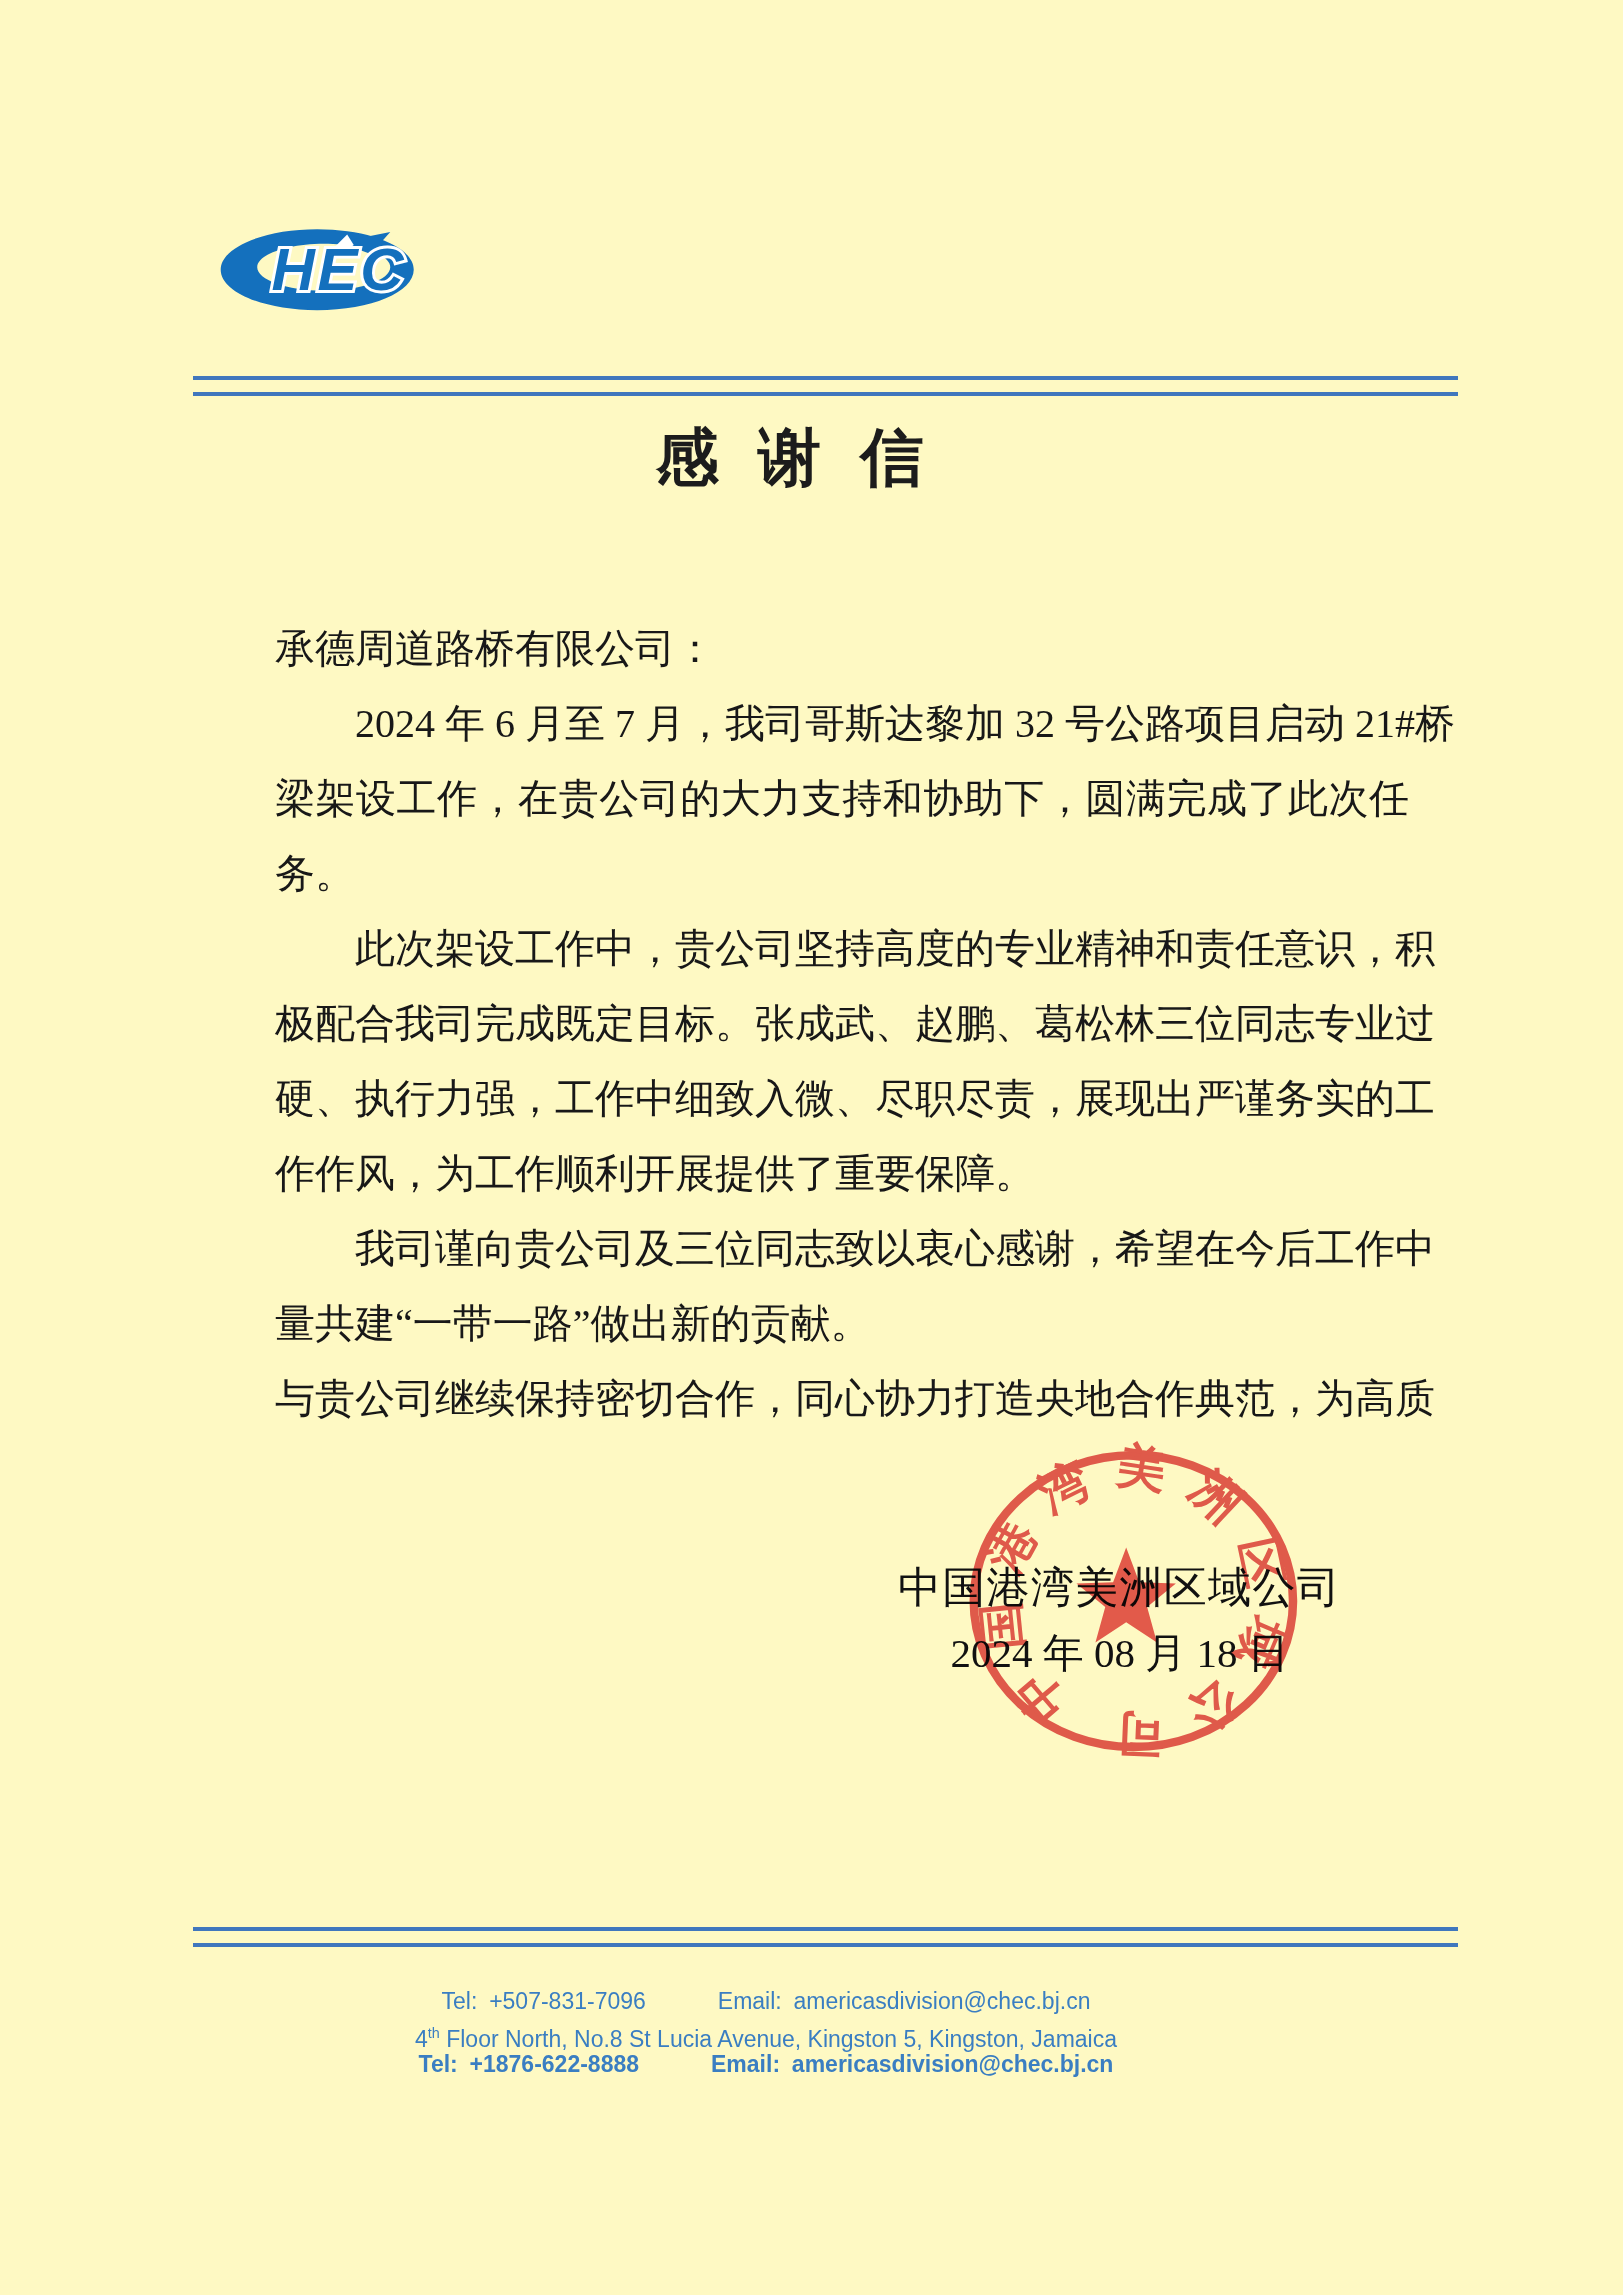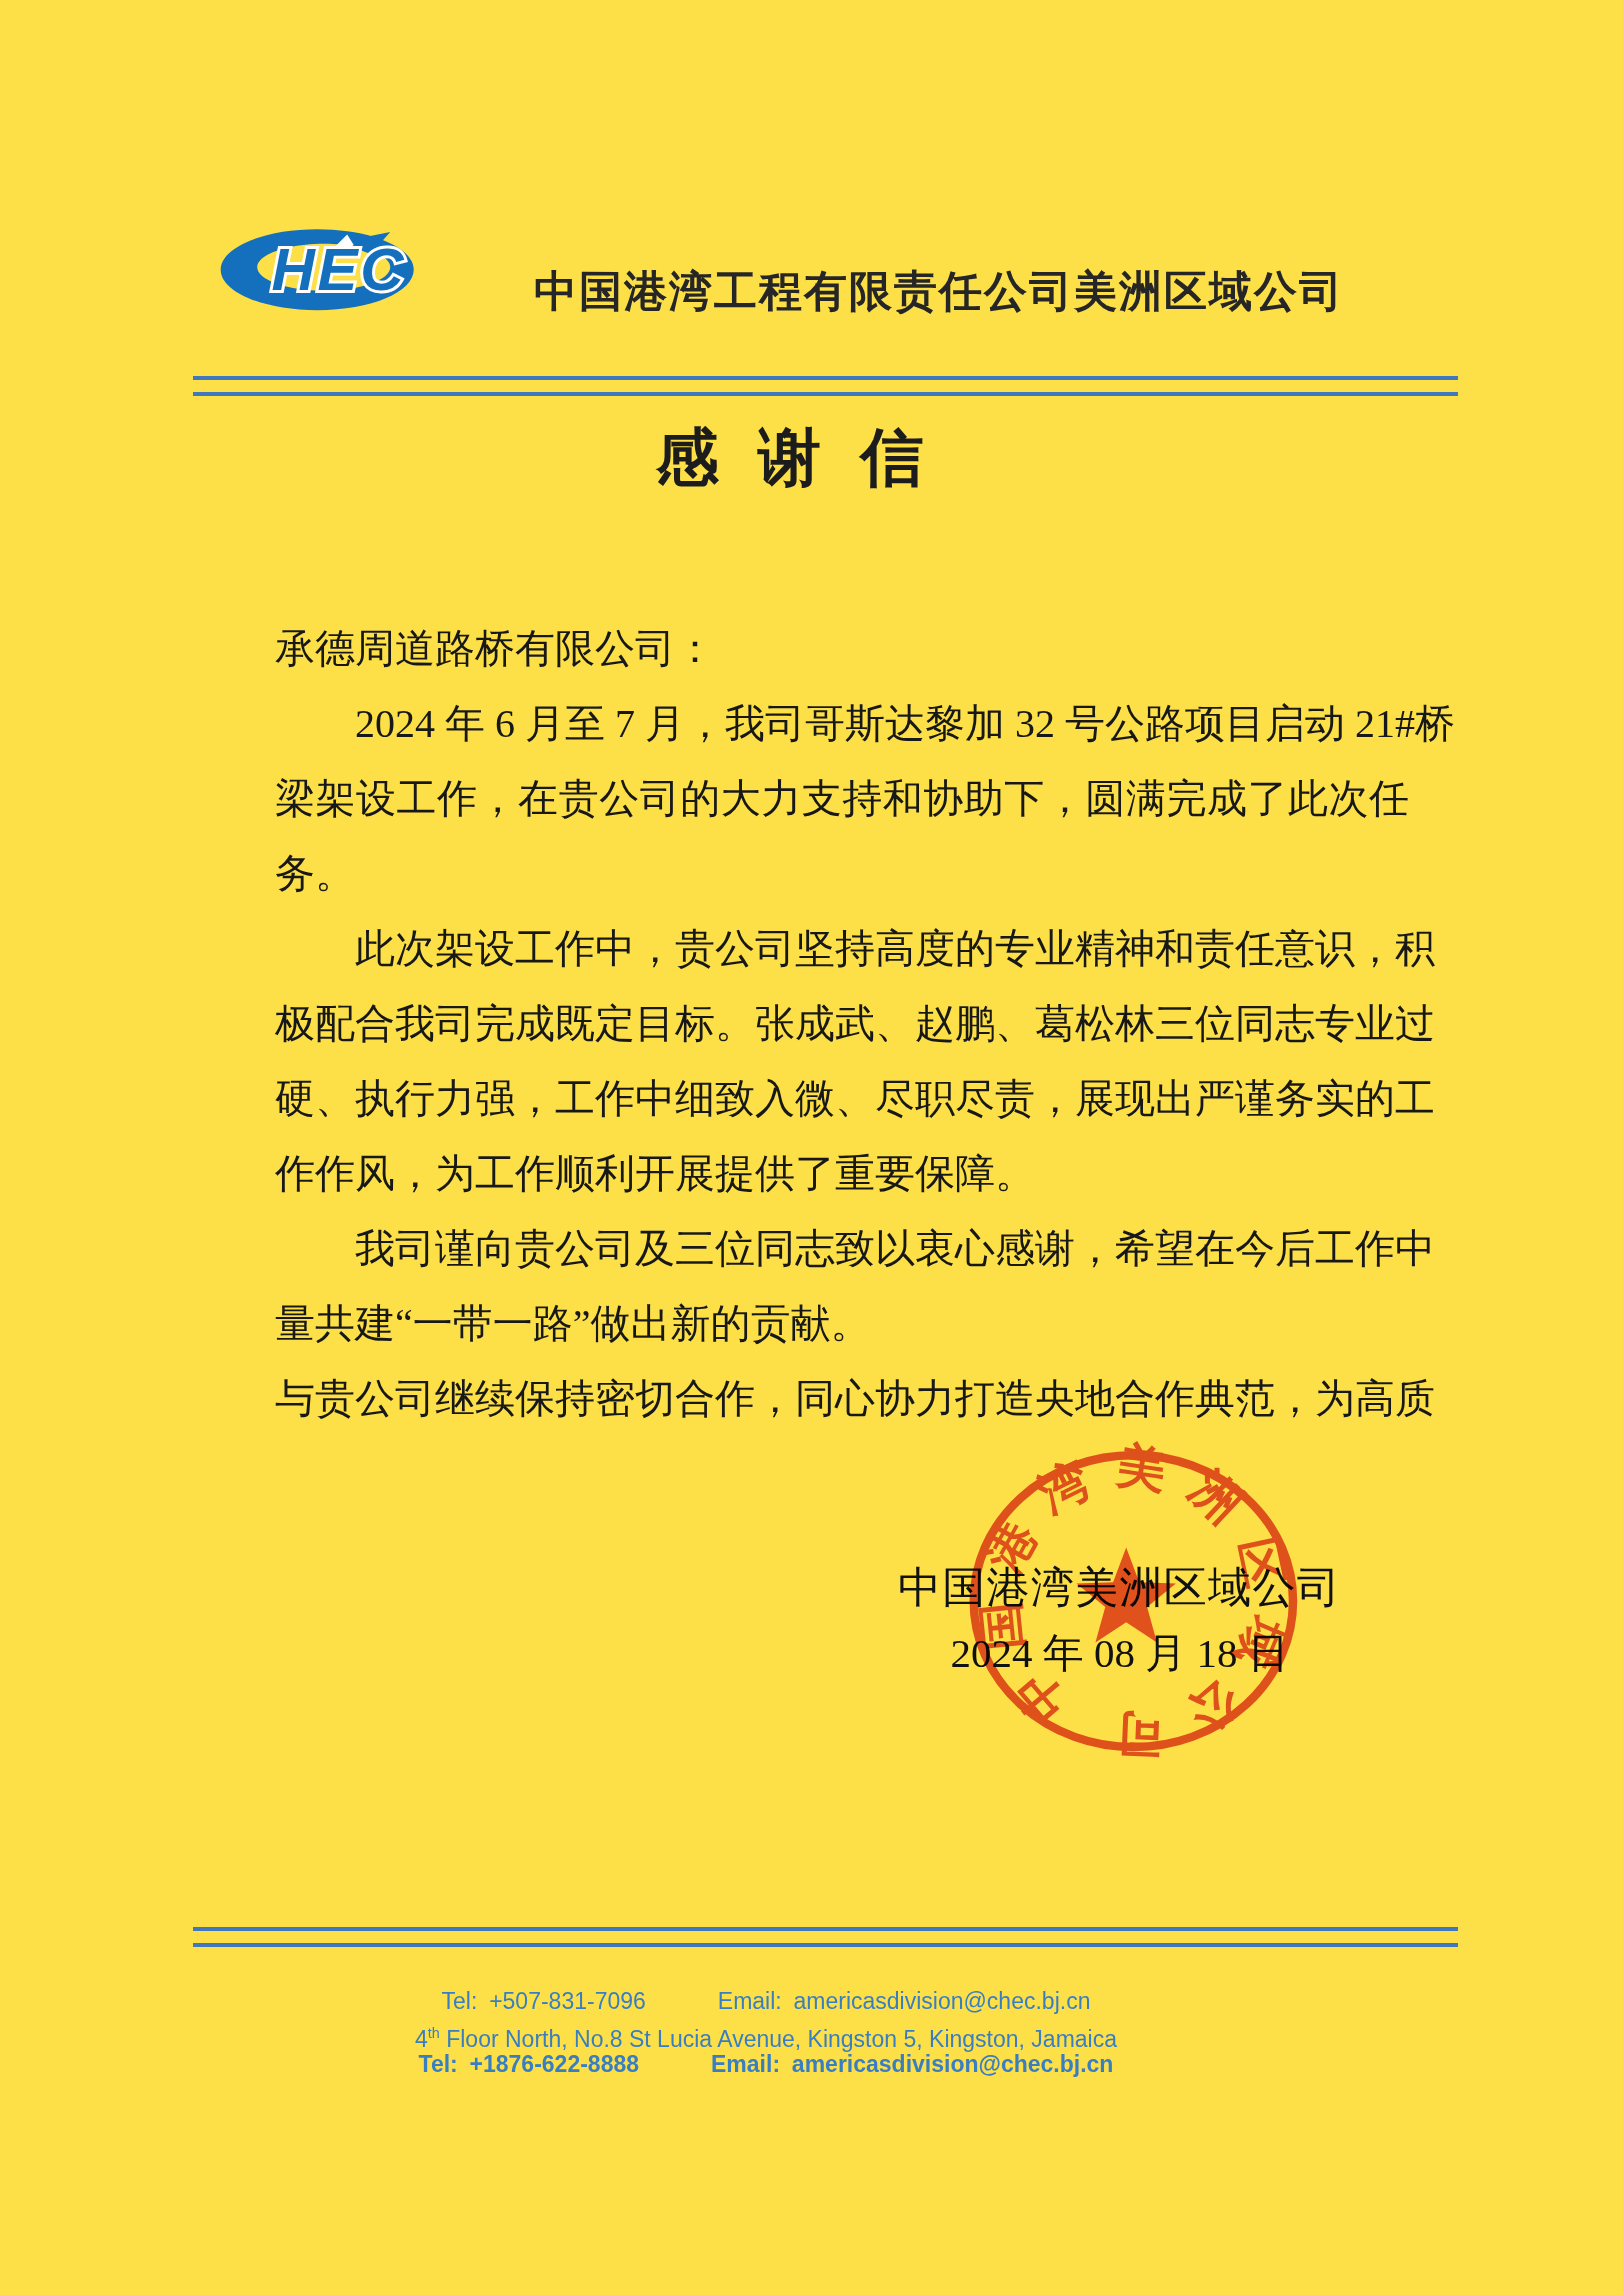--- a/index.html
+++ b/index.html
@@ -1,19 +1,19 @@
 <!DOCTYPE html>
 <html style="font-size:10.5px"><head>
 <meta charset="utf-8">
 <style>
   html,body{margin:0;padding:0;background:#888;}
   .page{
     position:relative;
     width:1623px;height:2295px;
-    background:#fde047;
+    background:#fef9c3;
     overflow:hidden;
     font-family:"Liberation Serif","DejaVu Serif",serif;
   }
   
   .logo-svg{position:absolute;left:219px;top:228px;width:216px;height:90px;}
   .hdr-zh{
     position:absolute;left:425px;top:270px;width:1028px;
     text-align:center;font-family:"Liberation Sans","DejaVu Sans",sans-serif;
     font-size:43px;font-weight:bold;color:#262626;letter-spacing:2px;line-height:1;
   }
@@ -90,21 +90,20 @@
 <div class="page">
 
   <svg class="logo-svg" viewBox="0 0 330 138">
     <path fill="#1470bd" fill-rule="evenodd" d="M150,2 C67,2 2,30 2,64 C2,98 67,126 150,126 C233,126 298,98 298,64 C298,30 233,2 150,2 Z
          M160,24 C217,24 262,41 262,60 C262,79 217,96 160,96 C103,96 58,79 58,60 C58,41 103,24 160,24 Z"></path>
     <polygon fill="#1470bd" points="183,22 262,6 232,40"></polygon>
     <polygon fill="#ffffff" points="176,30 196,10 206,26 188,40"></polygon>
     <text class="logo-letters" x="80" y="95">HEC</text>
   </svg>
 
-  <div class="hdr-zh">中国港湾工程有限责任公司美洲区域公司</div>
   <div class="rule hdr"></div>
 
   <div class="title">感 谢 信</div>
 
   <div class="body-text">
     <div class="ln salutation">承德周道路桥有限公司：</div>
     <div class="ln first">2024 年 6 月至 7 月，我司哥斯达黎加 32 号公路项目启动 21#桥</div>
     <div class="ln">梁架设工作，在贵公司的大力支持和协助下，圆满完成了此次任</div>
     <div class="ln last">务。</div>
     <div class="ln first">此次架设工作中，贵公司坚持高度的专业精神和责任意识，积</div>

